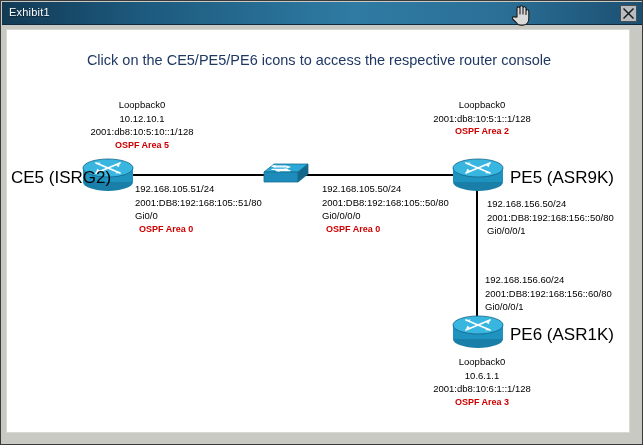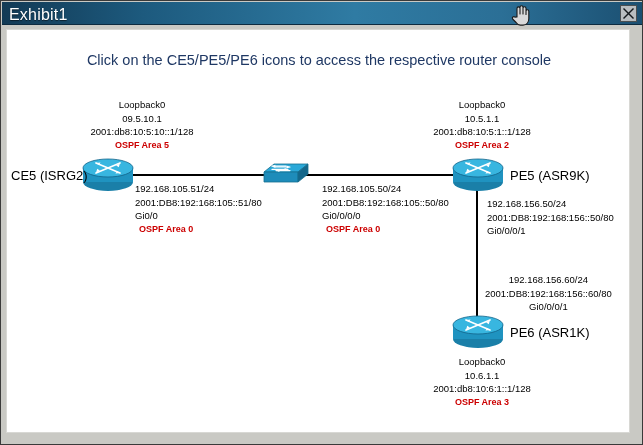--- a/index.html
+++ b/index.html
@@ -34,21 +34,21 @@
     width: 641px;
     height: 23px;
     background: linear-gradient(to right, #123a55 0%, #1d5a7e 22%, #2f7ba3 55%, #2b6f96 78%, #1b4f71 100%);
     border-bottom: 1px solid #0d2b40;
     box-sizing: border-box;
   }
   #title-text {
     position: absolute;
     left: 7px;
     top: 4px;
-    font-size: 16px;
+    font-size: 11px;
     color: #ffffff;
     letter-spacing: .2px;
     white-space: nowrap;
     text-shadow: 0 1px 1px rgba(0,0,0,.55);
   }
   #close-button {
     position: absolute;
     right: 6px;
     top: 3px;
     width: 17px;
@@ -108,21 +108,21 @@
   .blk .bold { font-weight: normal; }
   .ospf {
     color: #cc0000;
     font-weight: bold;
     font-size: 9px;
   }
   .center { text-align: center; }
 
   .router-name {
     position: absolute;
-    font-size: 13px;
+    font-size: 17px;
     color: #000000;
     white-space: nowrap;
   }
 
   
   .link-h {
     position: absolute;
     height: 2px;
     background: #000000;
   }
@@ -164,28 +164,27 @@
 
   <div id="canvas">
 
     <div id="instruction">Click on the CE5/PE5/PE6 icons to access the respective router console</div>
 
     <div class="link-h" style="left:113px; top:144px; width:357px;"></div>
     <div class="link-v" style="left:469px; top:150px; height:150px;"></div>
 
     <div class="blk center" style="left:50px; top:68px; width:170px;">
       <span class="ln bold">Loopback0</span>
-      <span class="ln bold">09.5.10.1</span>
+      <span class="ln bold">10.12.10.1</span>
       <span class="ln bold">2001:db8:10:5:10::1/128</span>
       <span class="ln ospf">OSPF Area 5</span>
     </div>
 
     <div class="blk center" style="left:390px; top:68px; width:170px;">
       <span class="ln bold">Loopback0</span>
-      <span class="ln bold">10.5.1.1</span>
       <span class="ln bold">2001:db8:10:5:1::1/128</span>
       <span class="ln ospf">OSPF Area 2</span>
     </div>
 
     <div class="device" style="left:73px; top:127px;">
       <svg width="56" height="36" viewBox="0 0 56 36">
         <ellipse cx="28" cy="25" rx="25" ry="9" fill="#1a7fa8"></ellipse>
         <rect x="3" y="11" width="50" height="14" fill="#1f93c0"></rect>
         <ellipse cx="28" cy="11" rx="25" ry="9" fill="#38b6e0"></ellipse>
         <ellipse cx="28" cy="11" rx="25" ry="9" fill="none" stroke="#13658a" stroke-width="0.8"></ellipse>
@@ -262,21 +261,21 @@
     </div>
 
     <div class="router-name" style="left:503px; top:138px;">PE5 (ASR9K)</div>
 
     <div class="blk" style="left:480px; top:167px;">
       <span class="ln bold">192.168.156.50/24</span>
       <span class="ln bold">2001:DB8:192:168:156::50/80</span>
       <span class="ln bold">Gi0/0/0/1</span>
     </div>
 
-    <div class="blk" style="left:478px; top:243px;text-align:center;">
+    <div class="blk" style="left:478px; top:243px;">
       <span class="ln bold">192.168.156.60/24</span>
       <span class="ln bold">2001:DB8:192:168:156::60/80</span>
       <span class="ln bold">Gi0/0/0/1</span>
     </div>
 
     <div class="device" style="left:443px; top:284px;">
       <svg width="56" height="36" viewBox="0 0 56 36">
         <ellipse cx="28" cy="25" rx="25" ry="9" fill="#1a7fa8"></ellipse>
         <rect x="3" y="11" width="50" height="14" fill="#1f93c0"></rect>
         <ellipse cx="28" cy="11" rx="25" ry="9" fill="#38b6e0"></ellipse>

